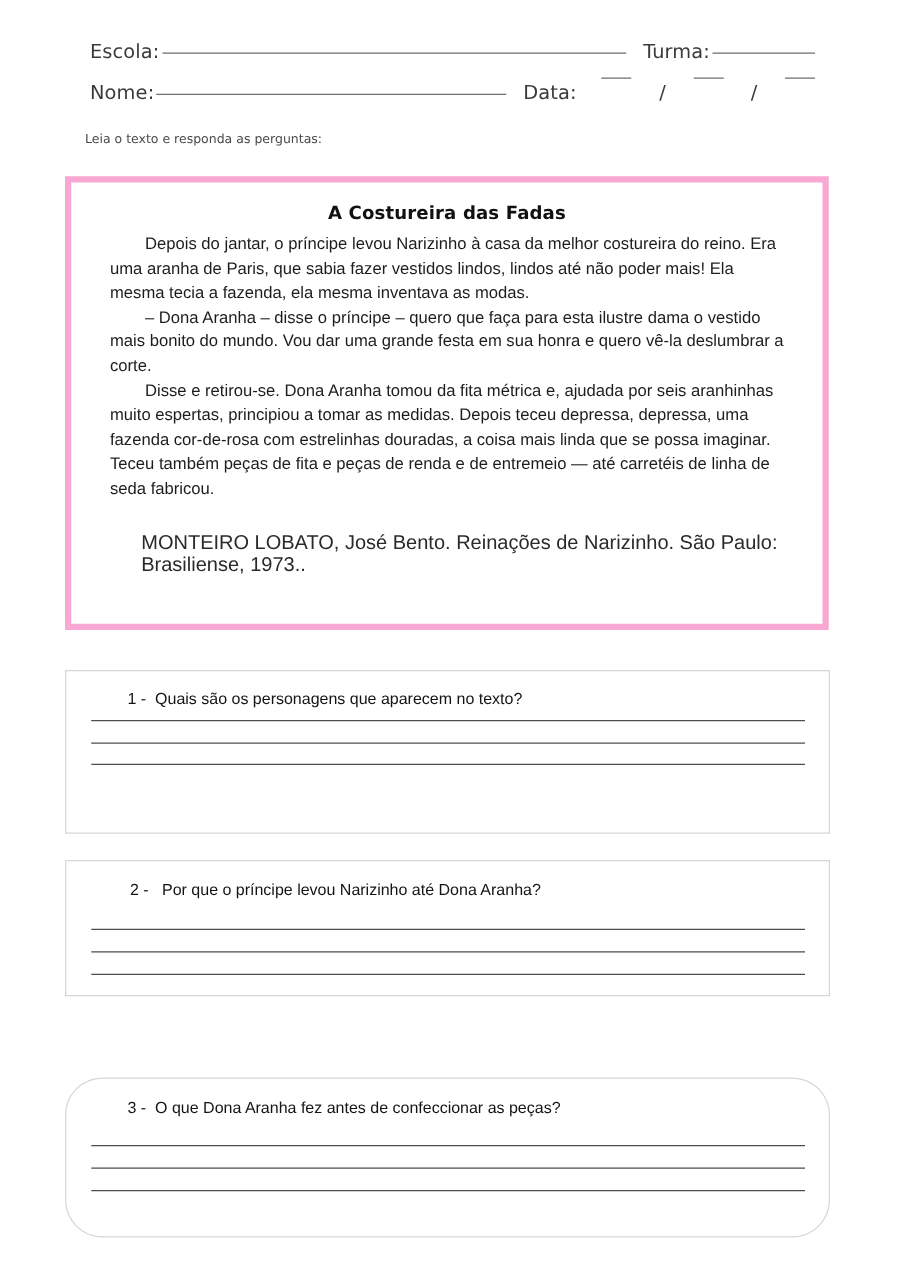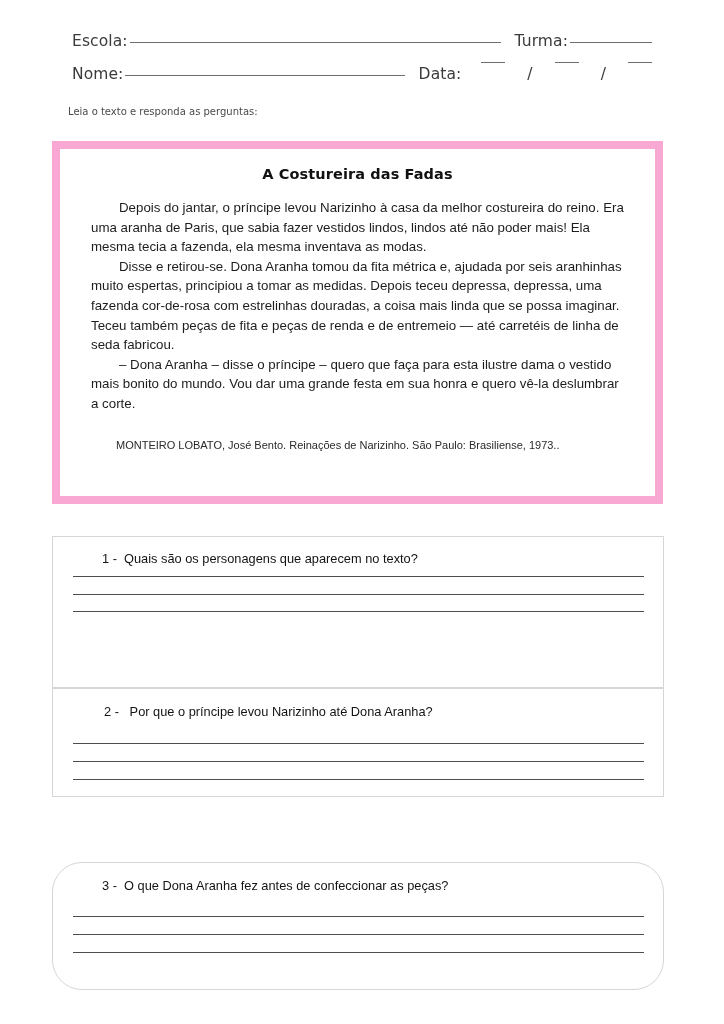--- a/index.html
+++ b/index.html
@@ -76,62 +76,62 @@
     color: #4a4a4a;
   }
 
   
   .textbox {
     position: absolute;
     left: 52px;
     top: 141px;
     width: 611px;
     height: 363px;
-    border: 8px solid #f9a8d4;
+    border: 5px solid #f9a8d4;
     background: #ffffff;
     box-sizing: border-box;
   }
   .text-title {
     text-align: center;
     font-family: "DejaVu Sans", sans-serif;
     font-weight: bold;
     font-size: 14.5px;
     color: #111111;
     margin: 17px 0 0 0;
     letter-spacing: 0.1px;
   }
   .text-body {
-    margin: 16px 28px 0 31px;
+    margin: 6px 28px 0 31px;
     font-family: "Liberation Sans", sans-serif;
     font-size: 13.3px;
     line-height: 19.6px;
     color: #1d1d1d;
     text-align: left;
   }
   .text-body p {
     margin: 0;
     text-indent: 28px;
   }
   .attribution {
     margin: 25px 0 0 56px;
     font-family: "Liberation Sans", sans-serif;
-    font-size: 11px;
+    font-size: 16px;
     color: #2a2a2a;
   }
 
   
   .qbox {
     position: absolute;
     left: 52px;
     width: 612px;
     border: 1px solid #d6d6d6;
     background: #ffffff;
     box-sizing: border-box;
   }
-  .qbox-1 { top: 536px; height: 152px; }
+  .qbox-1 { top: 536px; height: 131px; }
   .qbox-2 { top: 688px; height: 109px; }
   .qbox-3 { top: 862px; height: 128px; border-radius: 30px; }
 
   .qtext {
     font-family: "Liberation Sans", sans-serif;
     font-size: 12.8px;
     color: #141414;
     white-space: pre;
   }
   .qtext-1 { position: absolute; left: 49px;  top: 14px; }
@@ -183,22 +183,22 @@
   </div>
 
 </div>
 
 <div class="instruction">Leia o texto e responda as perguntas:</div>
 
 <div class="textbox">
   <div class="text-title">A Costureira das Fadas</div>
   <div class="text-body">
     <p>Depois do jantar, o príncipe levou Narizinho à casa da melhor costureira do reino. Era uma aranha de Paris, que sabia fazer vestidos lindos, lindos até não poder mais! Ela mesma tecia a fazenda, ela mesma inventava as modas.</p>
+    <p>– Dona Aranha – disse o príncipe – quero que faça para esta ilustre dama o vestido mais bonito do mundo. Vou dar uma grande festa em sua honra e quero vê-la deslumbrar a corte.</p>
     <p>Disse e retirou-se. Dona Aranha tomou da fita métrica e, ajudada por seis aranhinhas muito espertas, principiou a tomar as medidas. Depois teceu depressa, depressa, uma fazenda cor-de-rosa com estrelinhas douradas, a coisa mais linda que se possa imaginar. Teceu também peças de fita e peças de renda e de entremeio — até carretéis de linha de seda fabricou.</p>
-    <p>– Dona Aranha – disse o príncipe – quero que faça para esta ilustre dama o vestido mais bonito do mundo. Vou dar uma grande festa em sua honra e quero vê-la deslumbrar a corte.</p>
   </div>
   <div class="attribution">MONTEIRO LOBATO, José Bento. Reinações de Narizinho. São Paulo: Brasiliense, 1973..</div>
 </div>
 
 <div class="qbox qbox-1">
   <div class="qtext qtext-1">1 -  Quais são os personagens que aparecem no texto?</div>
   <div class="answer-lines lines-1">
     <div class="aline"></div>
     <div class="aline"></div>
     <div class="aline"></div>

